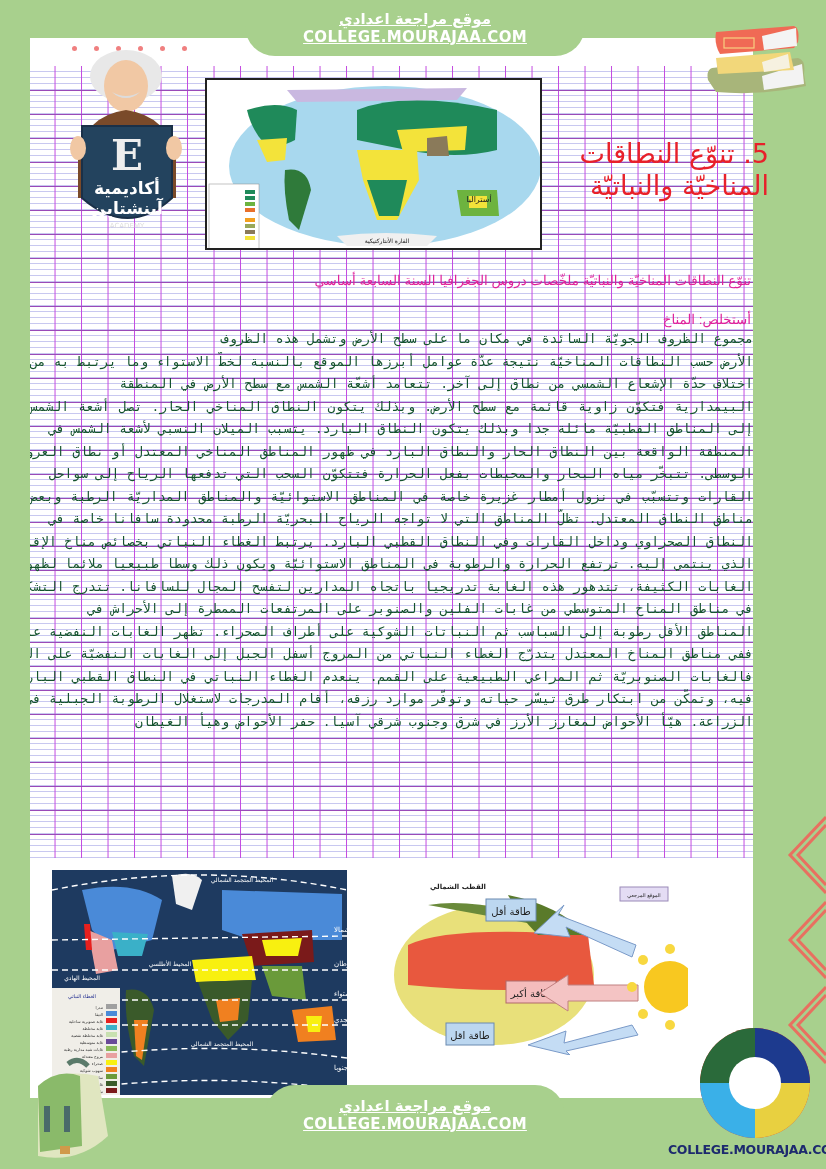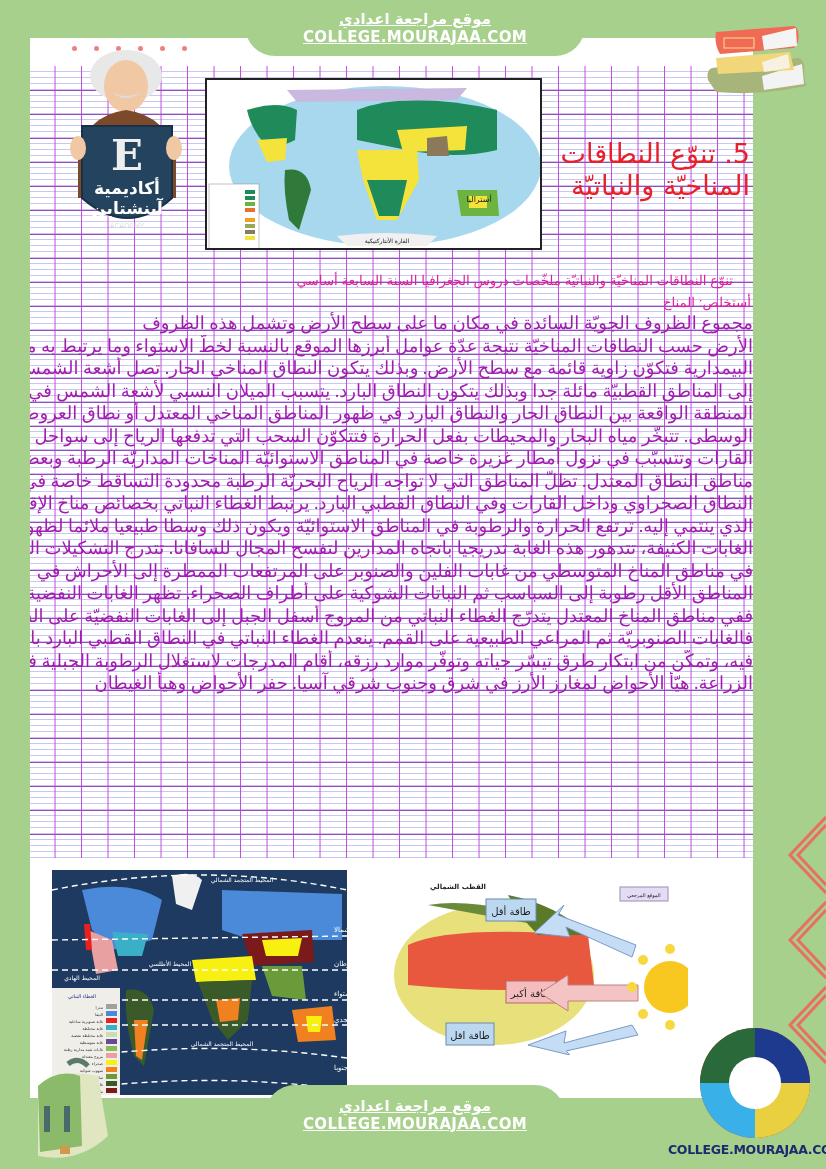--- a/index.html
+++ b/index.html
@@ -12,26 +12,26 @@
       repeating-linear-gradient(180deg, transparent 0 5px, #c8c8f0 5px 6px);
     background-size:26.5px 100%, 100% 6px;}
   .lined .maj{position:absolute;left:0;right:0;height:1px;background:#9a4ab8}
   .topbanner{position:absolute;left:245px;top:0;width:340px;height:56px;background:#a8d08d;border-radius:0 0 30px 30px;text-align:center;color:#fff}
   .topbanner .ar{font-size:15px;font-weight:bold;margin-top:10px;text-decoration:underline;direction:rtl}
   .topbanner .en{font-size:15px;font-weight:bold;text-decoration:underline;letter-spacing:.3px}
   .dots{position:absolute;left:72px;top:46px;display:flex;gap:17px}
   .dots span{width:5px;height:5px;border-radius:50%;background:#f08080}
   .logo{position:absolute;left:64px;top:48px;width:130px;height:200px}
   .map1{position:absolute;left:205px;top:78px;width:337px;height:172px;border:2px solid #222;background:#e5e5e5;overflow:hidden}
-  .title{position:absolute;left:555px;top:138px;width:195px;text-align:right;direction:rtl;color:#e8202a;font-size:27px;line-height:32px;font-family:"DejaVu Sans",sans-serif}
+  .title{position:absolute;left:574px;top:138px;width:195px;text-align:right;direction:rtl;color:#e8202a;font-size:27px;line-height:32px;font-family:"DejaVu Sans",sans-serif}
   .books{position:absolute;left:702px;top:12px;width:110px;height:85px}
   .content{position:absolute;left:30px;top:270px;width:723px;direction:rtl;text-align:right}
   .subtitle{color:#e0209a;font-size:13.4px;line-height:18px;padding-right:0;white-space:nowrap;font-family:"Liberation Sans",sans-serif}
   .subhead{color:#e0209a;font-size:13.4px;line-height:18px;margin-top:4px;font-family:"Liberation Sans",sans-serif}
-  .para{font-family:Liberation Serif, serif;font-size:18px;color:#a21caf}
+  .para{font-family:Liberation Mono, monospace;font-size:13px;color:#14532d}
   .para div{height:22.5px;line-height:22.5px;white-space:nowrap;overflow:hidden;text-align:justify;text-align-last:justify}
   .para div.short{text-align-last:right}
   .map2{position:absolute;left:52px;top:870px;width:295px;height:225px;background:#1e3a60;overflow:hidden}
   .zones{position:absolute;left:388px;top:875px;width:300px;height:180px}
   .bottombanner{position:absolute;left:265px;top:1085px;width:300px;height:84px;background:#a8d08d;border-radius:30px 30px 0 0;text-align:center;color:#fff}
   .bottombanner .ar{font-size:15px;font-weight:bold;margin-top:12px;text-decoration:underline;direction:rtl}
   .bottombanner .en{font-size:15px;font-weight:bold;text-decoration:underline;letter-spacing:.3px}
   .brand{position:absolute;left:668px;top:1142px;color:#1d2a6e;font-weight:bold;font-size:12.5px;font-family:"DejaVu Sans",sans-serif;letter-spacing:-.3px}
   .wheel{position:absolute;left:696px;top:1025px;width:118px;height:115px}
   .backpack{position:absolute;left:18px;top:1056px;width:95px;height:110px}
@@ -144,31 +144,32 @@
     <text x="272" y="122" font-size="8" text-anchor="middle" fill="#222" direction="rtl">أستراليا</text>
   </svg>
 </div>
 
 <div class="title">
   <div>5. تنوّع النطاقات</div>
   <div>المناخيّة والنباتيّة</div>
 </div>
 
 <div class="content">
-  <div class="subtitle" style="padding-right:20px;padding-left:0;margin-top:2px">تنوّع النطاقات المناخيّة والنباتيّة ملخّصات دروس الجغرافيا  السنة السابعة أساسي</div>
-  <div class="subhead" style="padding-right:2px;margin-top:4px;">أستخلص: المناخ</div>
+  <div class="subtitle" style="padding-right:2px;padding-left:0;margin-top:2px">تنوّع النطاقات المناخيّة والنباتيّة ملخّصات دروس الجغرافيا  السنة السابعة أساسي</div>
+  <div class="subhead" style="padding-right:2px;margin-top:21px;">أستخلص: المناخ</div>
   <div class="para" id="para">
       <div class="short">مجموع الظروف الجويّة السائدة في مكان ما على سطح الأرض وتشمل هذه الظروف</div>
       <div>الأرض حسب النطاقات المناخيّة نتيجة عدّة عوامل أبرزها الموقع بالنسبة لخطّ الاستواء وما يرتبط به من</div>
+      <div class="short">اختلاف حدّة الإشعاع الشمسي من نطاق إلى آخر. تتعامد أشعّة الشمس مع سطح الأرض في المنطقة</div>
       <div>البيمدارية فتكوّن زاوية قائمة مع سطح الأرض. وبذلك يتكون النطاق المناخي الحار. تصل أشعة الشمس</div>
       <div class="short">إلى المناطق القطبيّة مائلة جدا وبذلك يتكون النطاق البارد. يتسبب الميلان النسبي لأشعة الشمس في</div>
       <div>المنطقة الواقعة بين النطاق الحار والنطاق البارد في ظهور المناطق المناخي المعتدل أو نطاق العروض</div>
       <div class="short">الوسطى. تتبخّر مياه البحار والمحيطات بفعل الحرارة فتتكوّن السحب التي تدفعها الرياح إلى سواحل</div>
-      <div>القارات وتتسبّب في نزول أمطار غزيرة خاصة في المناطق الاستوائيّة المناخات المداريّة الرطبة وبعض</div>
-      <div class="short">مناطق النطاق المعتدل. تظلّ المناطق التي لا تواجه الرياح البحريّة الرطبة محدودة التساقط خاصة في</div>
+      <div>القارات وتتسبّب في نزول أمطار غزيرة خاصة في المناطق الاستوائيّة والمناطق المداريّة الرطبة وبعض</div>
+      <div class="short">مناطق النطاق المعتدل. تظلّ المناطق التي لا تواجه الرياح البحريّة الرطبة محدودة سافانا خاصة في</div>
       <div class="short">النطاق الصحراوي وداخل القارات وفي النطاق القطبي البارد. يرتبط الغطاء النباتي بخصائص مناخ الإقليم</div>
       <div>الذي ينتمي إليه. ترتفع الحرارة والرطوبة في المناطق الاستوائيّة ويكون ذلك وسطا طبيعيا ملائما لظهور</div>
       <div>الغابات الكثيفة، تتدهور هذه الغابة تدريجيا باتجاه المدارين لتفسح المجال للسافانا. تتدرج التشكيلات النباتية</div>
       <div class="short">في مناطق المناخ المتوسطي من غابات الفلين والصنوبر على المرتفعات الممطرة إلى الأحراش في</div>
       <div>المناطق الأقل رطوبة إلى السباسب ثم النباتات الشوكية على أطراف الصحراء. تظهر الغابات النفضية على</div>
       <div>ففي مناطق المناخ المعتدل يتدرّج الغطاء النباتي من المروج أسفل الجبل إلى الغابات النفضيّة على السفوح</div>
       <div>فالغابات الصنوبريّة ثم المراعي الطبيعية على القمم. ينعدم الغطاء النباتي في النطاق القطبي البارد باستثناء</div>
       <div>فيه، وتمكّن من ابتكار طرق تيسّر حياته وتوفّر موارد رزقه، أقام المدرجات لاستغلال الرطوبة الجبلية في</div>
       <div class="short">الزراعة. هيّأ الأحواض لمغارز الأرز في شرق وجنوب شرقي آسيا. حفر الأحواض وهيأ الغيطان</div>
     </div>

